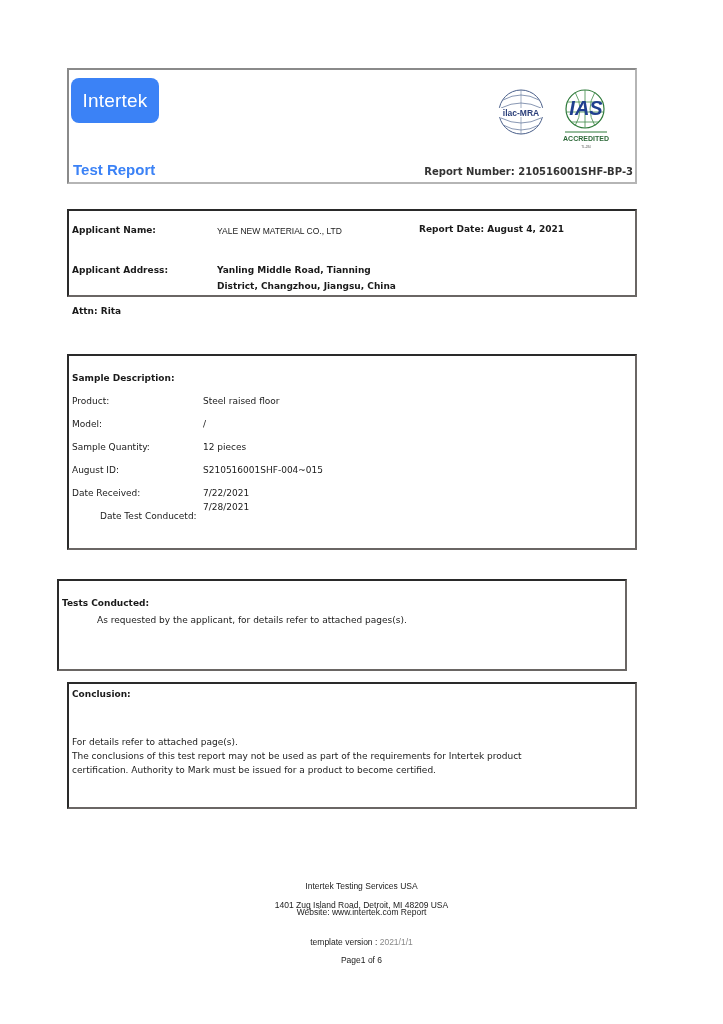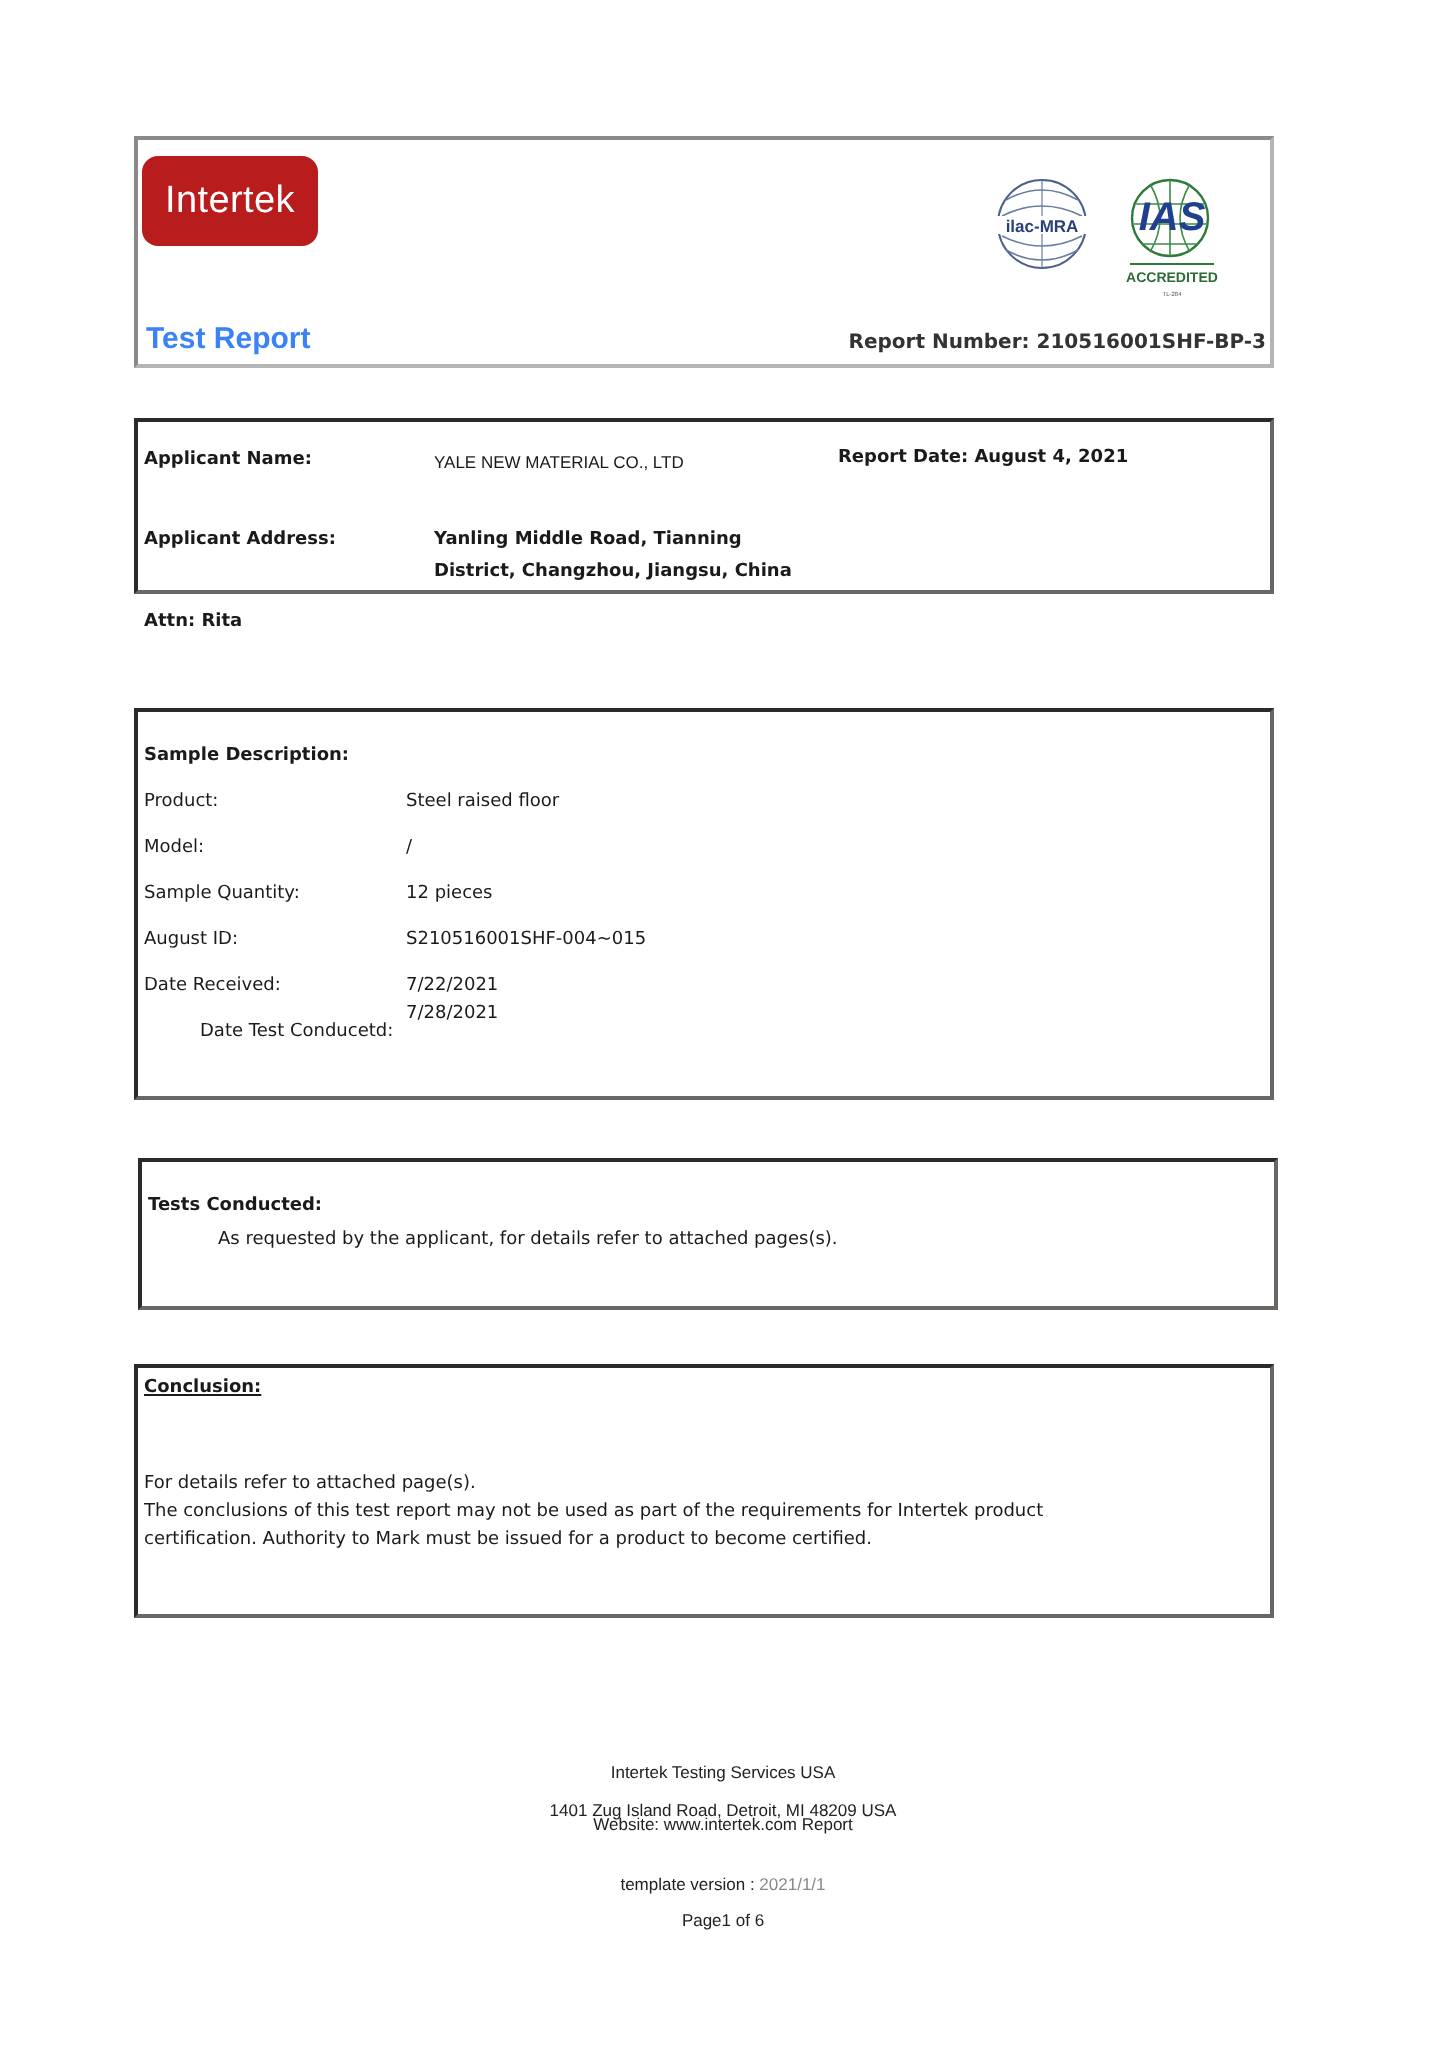--- a/index.html
+++ b/index.html
@@ -4,21 +4,21 @@
   <style>
     html, body { margin: 0; padding: 0; background: #ffffff; }
     body { width: 723px; height: 1024px; position: relative; overflow: hidden;
            font-family: "DejaVu Sans", sans-serif; color: #1a1a1a; }
     .box { position: absolute; box-sizing: border-box; }
     .hdr { left: 67px; top: 68px; width: 570px; height: 116px;
            border: 2px solid #8a8a8a; border-right-color: #b5b5b5; border-bottom-color: #b5b5b5; }
     .bx { border-top: 2px solid #2a2a2a; border-left: 2px solid #2a2a2a;
           border-right: 2px solid #6a6664; border-bottom: 2px solid #6a6664; }
     .logo { position: absolute; left: 2px; top: 8px; width: 88px; height: 45px;
-            background: #b91c1c; border-radius: 8px; color: #ffffff;
+            background: #3b82f6; border-radius: 8px; color: #ffffff;
             font-family: "Liberation Sans", sans-serif; font-size: 19px;
             display: flex; align-items: center; justify-content: center; letter-spacing: 0.2px; }
     .title { position: absolute; left: 4px; bottom: 4px; font-size: 15px; font-weight: bold;
              font-family: "Liberation Sans", sans-serif; color: #3b82f6; }
     .repnum { position: absolute; right: 2px; bottom: 5px; font-size: 10px; font-weight: bold; color: #333; }
     .acc { position: absolute; right: 16px; top: 12px; width: 126px; height: 72px; }
     .t { position: absolute; white-space: nowrap; font-size: 9px; }
     .b { font-weight: bold; }
     .footer { position: absolute; left: 0; width: 723px; text-align: center;
               font-family: "Liberation Sans", sans-serif; font-size: 8.5px; color: #222; }
@@ -83,27 +83,27 @@
   <div>
     <div class="t" style="left:3px; top:132px;">Date Received:</div>
     <div class="t" style="left:134px; top:132px;">7/22/2021</div>
   </div>
   <div>
     <div class="t" style="left:3px; top:155px;margin-left:28px;">Date Test Conducetd:</div>
     <div class="t" style="left:134px; top:146px;">7/28/2021</div>
   </div>
 </div>
 
-<div class="box bx" style="left:69px; top:579px; width:570px; height:76px;">
+<div class="box bx" style="left:57px; top:579px; width:570px; height:92px;">
   <div class="t b" style="left:3px; top:17px;">Tests Conducted:</div>
   <div class="t" style="left:38px; top:34px;">As requested by the applicant, for details refer to attached pages(s).</div>
 </div>
 
 <div class="box bx" style="left:67px; top:682px; width:570px; height:127px;">
-  <div class="t b" style="left:3px; top:5px;text-decoration:underline;">Conclusion:</div>
+  <div class="t b" style="left:3px; top:5px;">Conclusion:</div>
   <div class="t" style="left:3px; top:53px;">For details refer to attached page(s).</div>
   <div class="t" style="left:3px; top:81px;">certification. Authority to Mark must be issued for a product to become certified.</div>
   <div class="t" style="left:3px; top:67px;">The conclusions of this test report may not be used as part of the requirements for Intertek product</div>
 </div>
 
 <div class="footer" style="top:881px;">Intertek Testing Services USA</div>
 <div class="footer" style="top:900px;">1401 Zug Island Road, Detroit, MI 48209  USA</div>
 <div class="footer" style="top:907px;">Website: www.intertek.com Report</div>
 <div class="footer" style="top:937px;">
   <span>template version : </span><span class="grey">2021/1/1</span>

